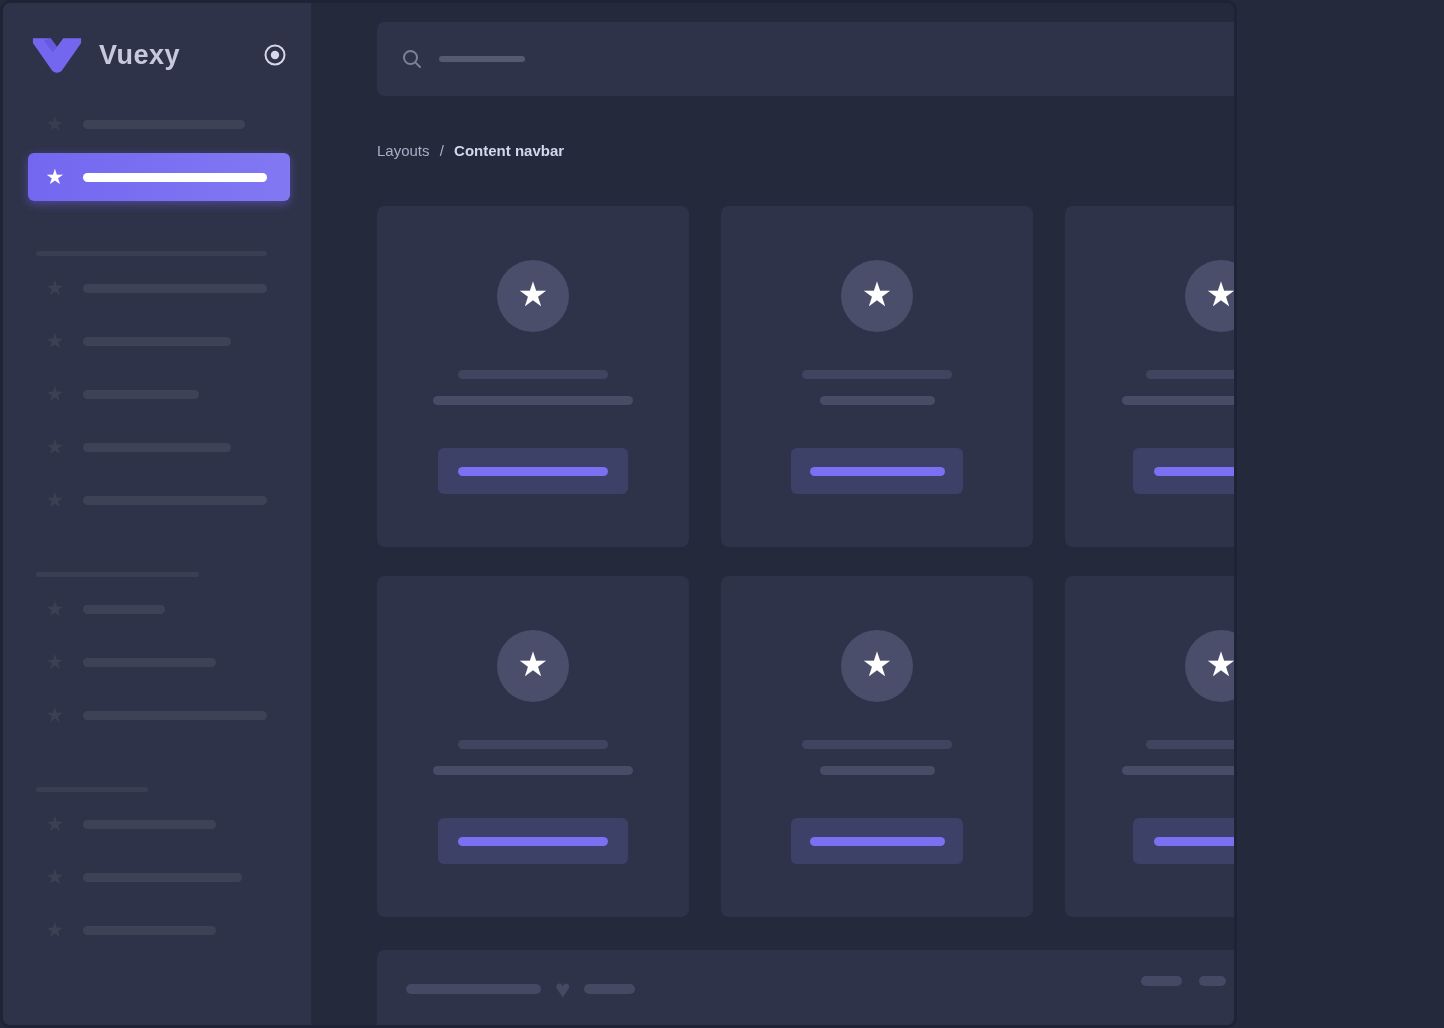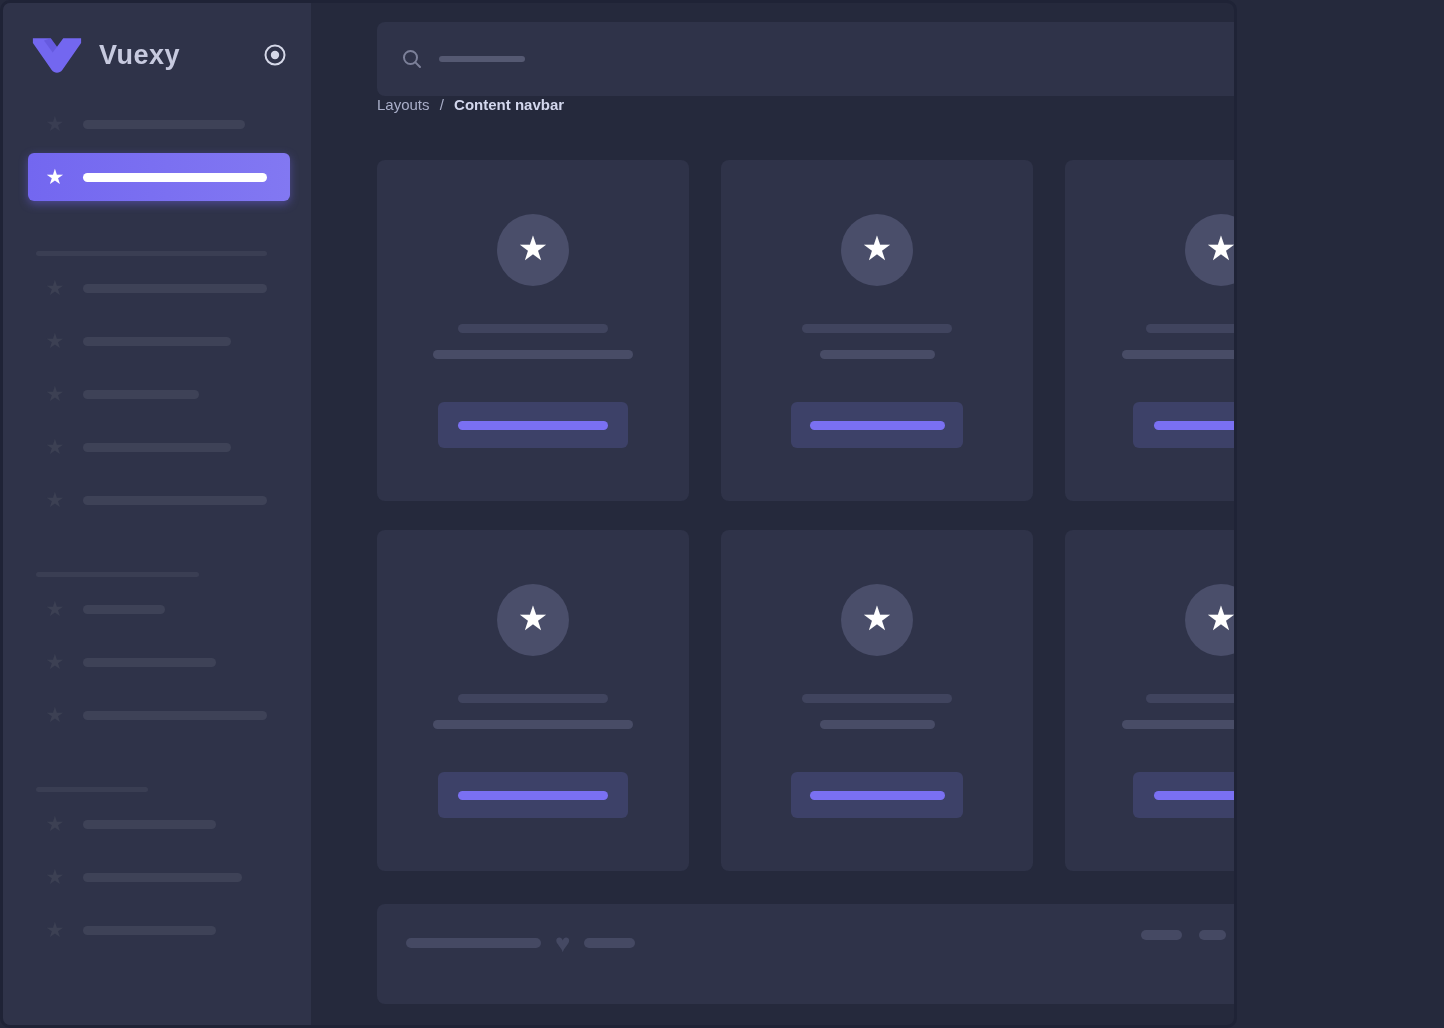--- a/index.html
+++ b/index.html
@@ -31,21 +31,21 @@
   
   .main { margin-left:374px; width:1000px; }
 
   .topbar { margin-top:19px; height:74px; border-radius:8px; background:#2F3349;
             display:flex; align-items:center; padding:0 21px 0 24px; box-sizing:border-box; }
   .search-zone { display:flex; align-items:center; }
   .search-bar { height:6px; border-radius:3px; background:#555972; margin-left:16px; }
   .avatar { margin-left:auto; width:48px; height:48px; border-radius:50%; background:#494D67;
             display:flex; align-items:center; justify-content:center; }
 
-  .breadcrumb { font-size:15px; line-height:18px; }
+  .breadcrumb { margin-top:46px; font-size:15px; line-height:18px; }
   .crumb-parent { color:#A9AEC8; }
   .crumb-sep { color:#A9AEC8; margin:0 6px; }
   .crumb-current { color:#D3D7ED; font-weight:700; }
 
   .grid { margin-top:46px; display:grid; grid-template-columns:repeat(3,312px); column-gap:32px; row-gap:29px; }
   .card { height:341px; background:#2F3349; border-radius:8px; display:flex; flex-direction:column; align-items:center; }
   .c-circle { margin-top:54px; width:72px; height:72px; border-radius:50%; background:#4A4E6A;
               display:flex; align-items:center; justify-content:center; }
   .c-star { color:#FFFFFF; font-size:34px; line-height:1; transform:translateY(-2px); }
   .c-line1 { margin-top:38px; height:9px; border-radius:5px; background:#40445E; }

